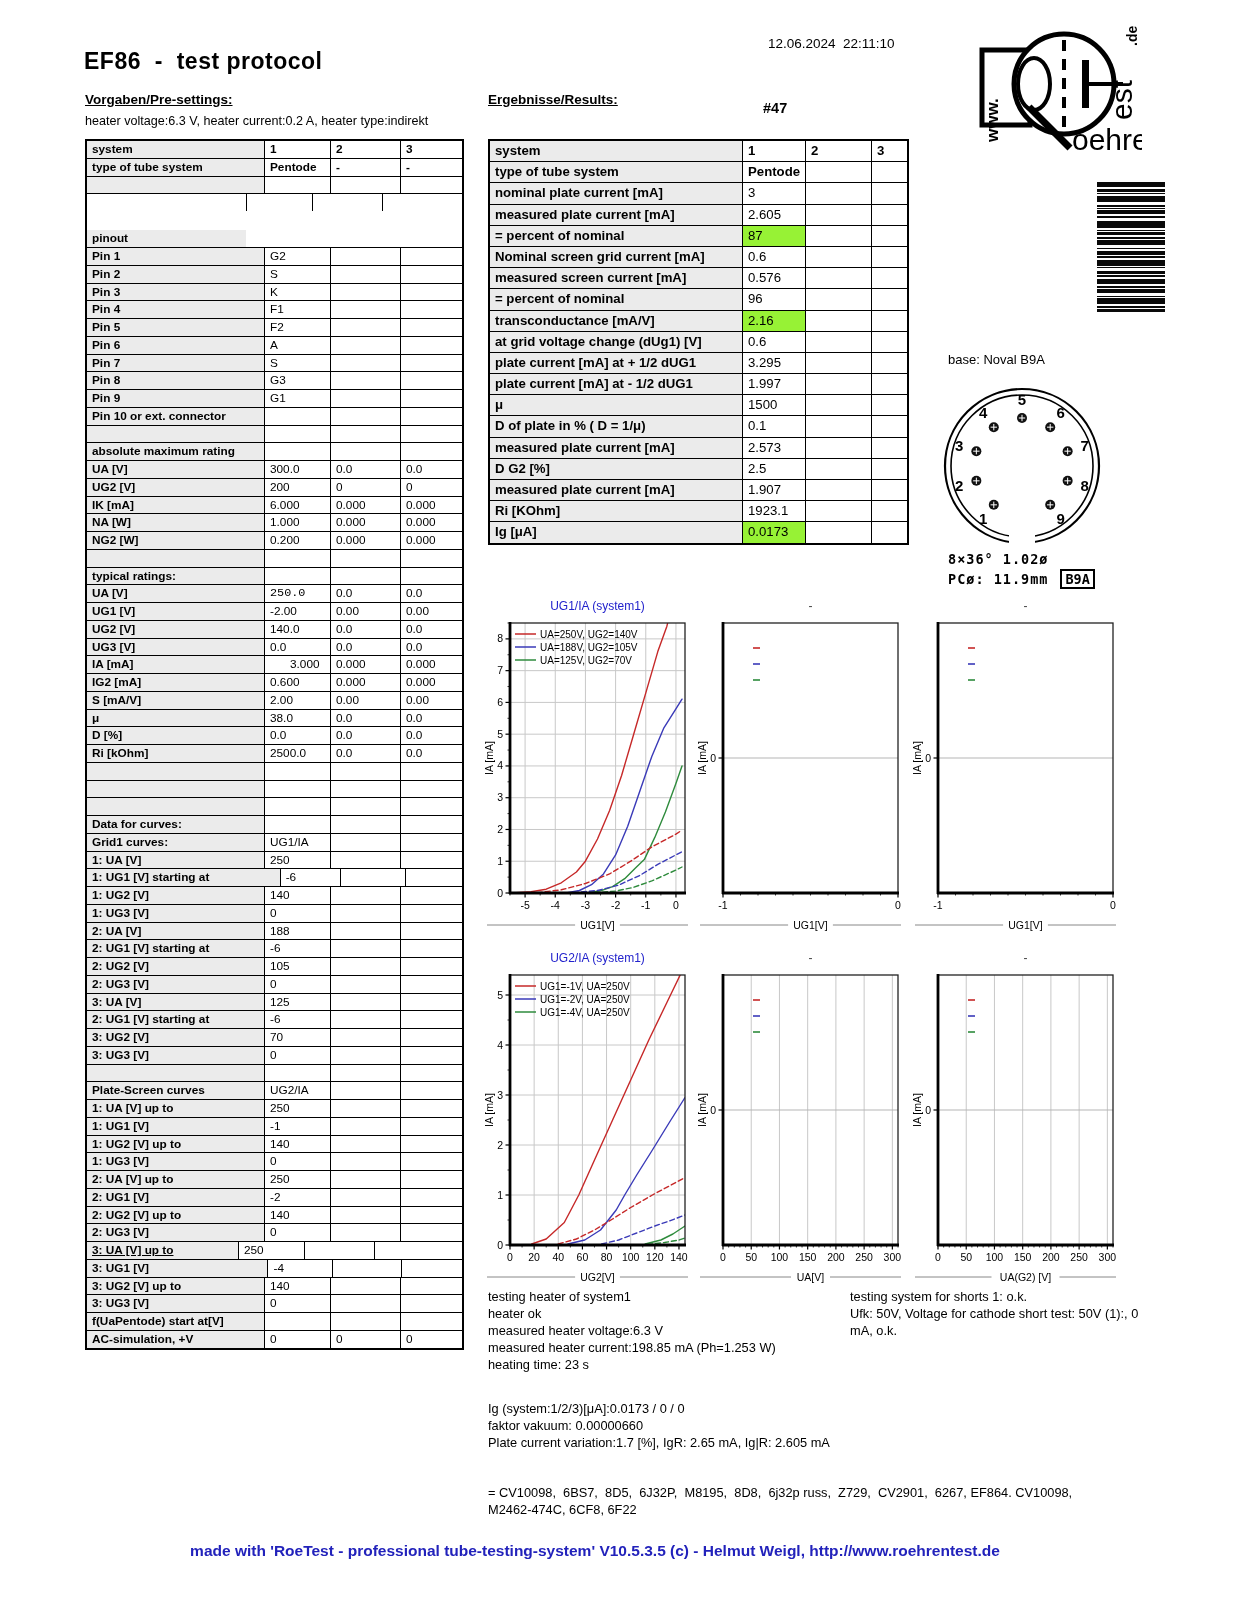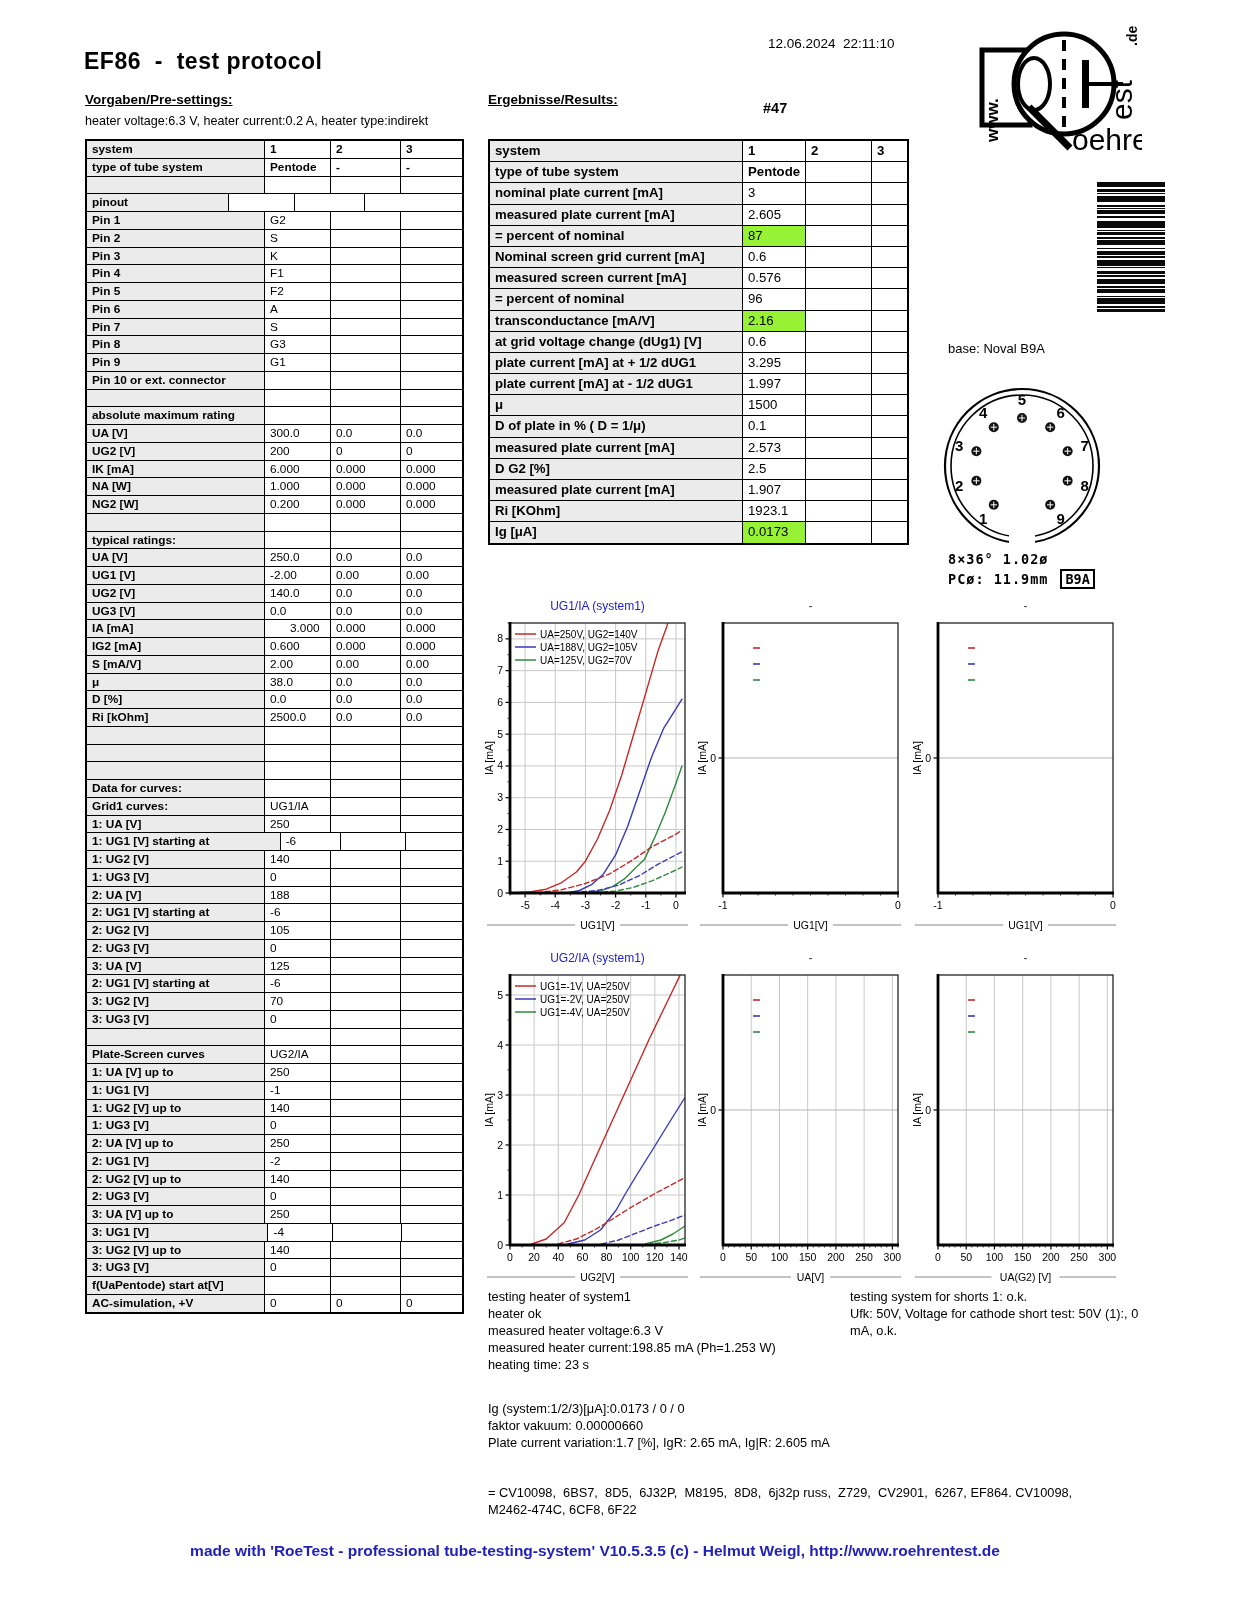--- a/index.html
+++ b/index.html
@@ -20,21 +20,21 @@
   .lab{background:#ebebeb;font-weight:bold;}
   .val{background:#fff;border-left:1px solid #000;}
   .val.bold{font-weight:bold;}
   .val.green{background:#97f235;}
   .pre-table{left:85px;top:139px;width:375px;}
   .pre-table .tcell{height:16.75px;line-height:16.6px;font-size:11.8px;}
   .res-table{left:488px;top:139px;width:417px;}
   .res-table .tcell{height:20.2px;line-height:20px;font-size:13.2px;}
   .logo{left:972px;top:22px;}
   .barcode{left:1097px;top:182px;}
-  .base-label{left:948px;top:341px;font-size:13px;text-align:right;}
+  .base-label{left:948px;top:352px;font-size:13px;text-align:right;}
   .socket{left:932px;top:378px;}
   .base-dim{font-family:"DejaVu Sans Mono",monospace;font-weight:bold;font-size:13.5px;letter-spacing:1px;}
   .base-dim1{left:948px;top:551px;}
   .base-dim2{left:948px;top:569px;}
   .b9a-box{display:inline-block;border:2px solid #000;padding:0 3px;margin-left:12px;letter-spacing:0;}
   .chart{position:absolute;width:207px;height:350px;}
   #c1{left:484px;top:593px;} #c2{left:697px;top:593px;} #c3{left:912px;top:593px;}
   #c4{left:484px;top:945px;} #c5{left:697px;top:945px;} #c6{left:912px;top:945px;}
   .txtblock{font-size:12.8px;line-height:17px;white-space:pre-wrap;}
   .heater-block{left:488px;top:1288px;width:360px;}
@@ -111,21 +111,21 @@
         <div class="tcell val bold" style="width: 70px;">-</div>
         <div class="tcell val bold" style="width: 62px;">-</div>
       </div>
       <div class="trow">
         <div class="tcell lab" style="width: 177px;"></div>
         <div class="tcell val" style="width: 66px;"></div>
         <div class="tcell val" style="width: 70px;"></div>
         <div class="tcell val" style="width: 62px;"></div>
       </div>
       <div class="trow">
-        <div class="tcell lab" style="width: 141px;">pinout</div>
+        <div class="tcell lab" style="width: 159px; margin-top: 36px;">pinout</div>
         <div class="tcell val" style="width: 66px;"></div>
         <div class="tcell val" style="width: 70px;"></div>
         <div class="tcell val" style="width: 62px;"></div>
       </div>
       <div class="trow">
         <div class="tcell lab" style="width: 177px;">Pin 1</div>
         <div class="tcell val" style="width: 66px;">G2</div>
         <div class="tcell val" style="width: 70px;"></div>
         <div class="tcell val" style="width: 62px;"></div>
       </div>
@@ -232,21 +232,21 @@
         <div class="tcell val" style="width: 62px;"></div>
       </div>
       <div class="trow">
         <div class="tcell lab" style="width: 177px;">typical ratings:</div>
         <div class="tcell val" style="width: 66px;"></div>
         <div class="tcell val" style="width: 70px;"></div>
         <div class="tcell val" style="width: 62px;"></div>
       </div>
       <div class="trow">
         <div class="tcell lab" style="width: 177px;">UA [V]</div>
-        <div class="tcell val" style="width: 66px;">250.0</div>
+        <div class="tcell val" style="width: 66px; font-family: Liberation Mono, monospace;">250.0</div>
         <div class="tcell val" style="width: 70px;">0.0</div>
         <div class="tcell val" style="width: 62px;">0.0</div>
       </div>
       <div class="trow">
         <div class="tcell lab" style="width: 177px;">UG1 [V]</div>
         <div class="tcell val" style="width: 66px;">-2.00</div>
         <div class="tcell val" style="width: 70px;">0.00</div>
         <div class="tcell val" style="width: 62px;">0.00</div>
       </div>
       <div class="trow">
@@ -453,21 +453,21 @@
         <div class="tcell val" style="width: 70px;"></div>
         <div class="tcell val" style="width: 62px;"></div>
       </div>
       <div class="trow">
         <div class="tcell lab" style="width: 177px;">2: UG3 [V]</div>
         <div class="tcell val" style="width: 66px;">0</div>
         <div class="tcell val" style="width: 70px;"></div>
         <div class="tcell val" style="width: 62px;"></div>
       </div>
       <div class="trow">
-        <div class="tcell lab" style="width: 177px;">3: UA [V] up to</div>
+        <div class="tcell lab" style="width: 151px; text-decoration: underline;">3: UA [V] up to</div>
         <div class="tcell val" style="width: 66px;">250</div>
         <div class="tcell val" style="width: 70px;"></div>
         <div class="tcell val" style="width: 62px;"></div>
       </div>
       <div class="trow">
         <div class="tcell lab" style="width: 184px;">3: UG1 [V]</div>
         <div class="tcell val" style="width: 66px;">-4</div>
         <div class="tcell val" style="width: 70px;"></div>
         <div class="tcell val" style="width: 62px;"></div>
       </div>

